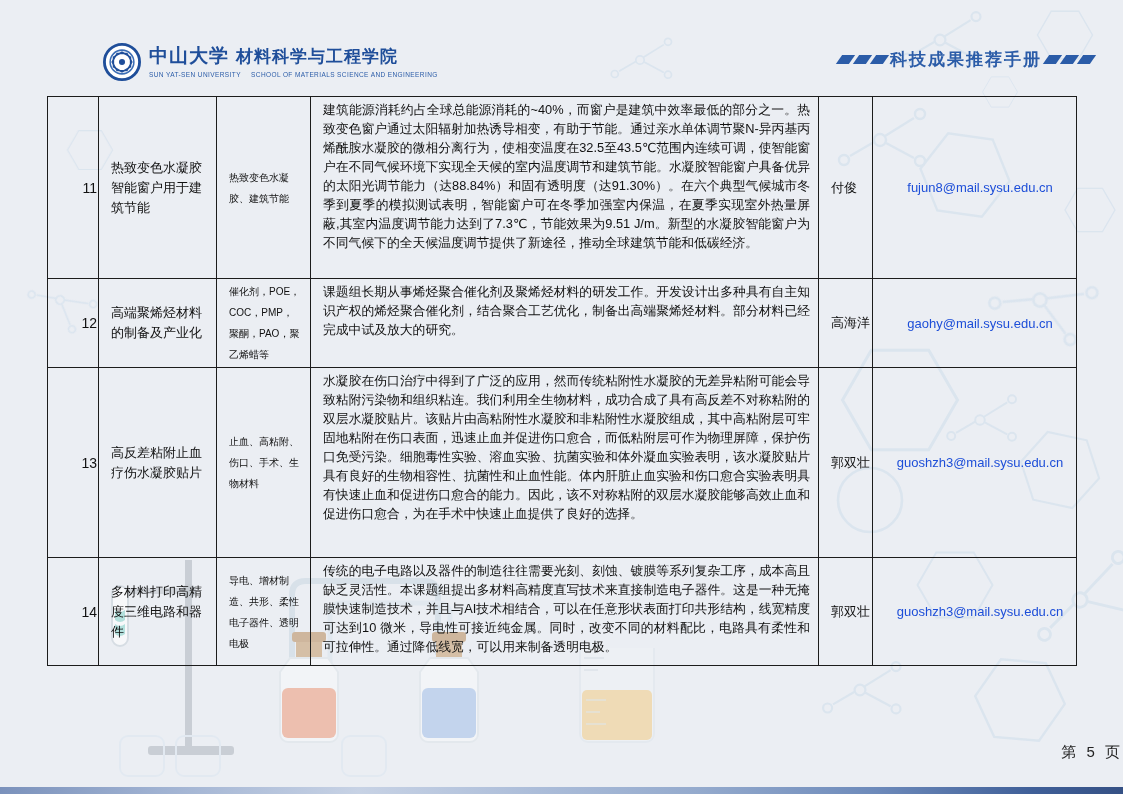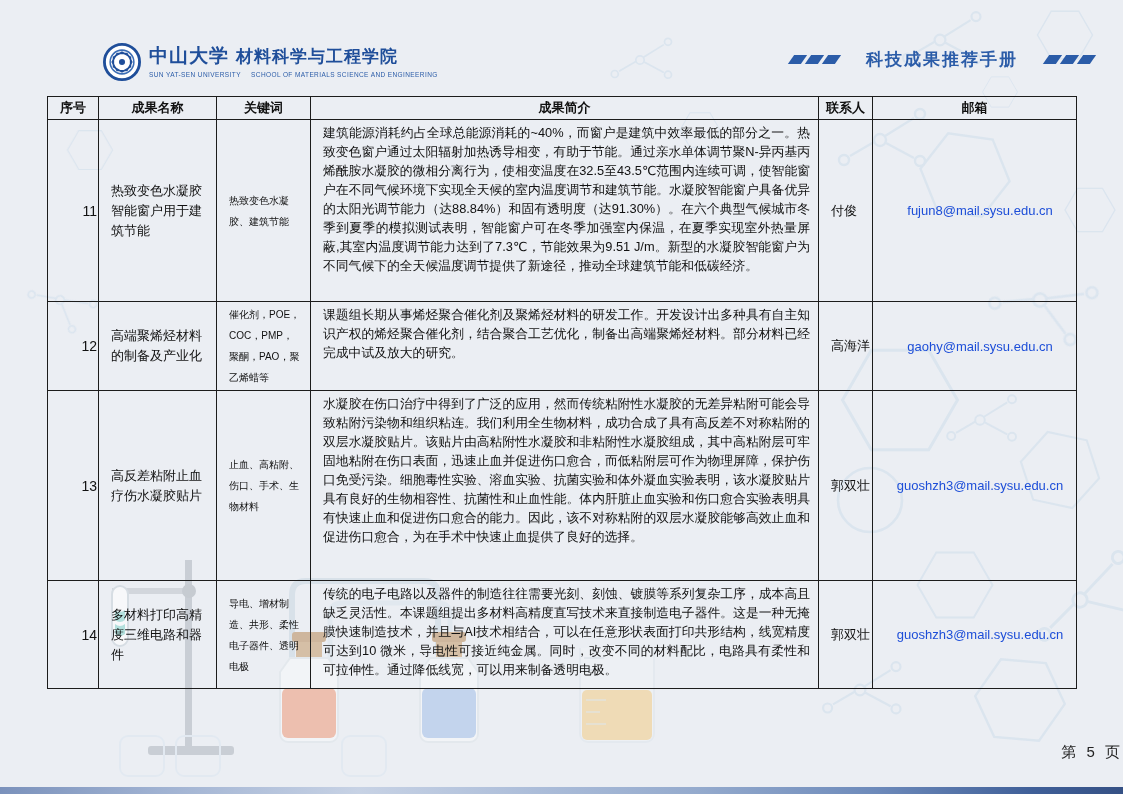--- a/index.html
+++ b/index.html
@@ -21,21 +21,21 @@
   .header{position:absolute;left:0;top:0;width:100%;height:90px;z-index:2;}
   .logo-wrap{position:absolute;left:103px;top:43px;display:flex;align-items:flex-start;}
   .logo-badge{width:38px;height:38px;flex:0 0 auto;}
   .logo-text{margin-left:8px;}
   .logo-cn{font-size:17px;font-weight:bold;color:#1f4e9a;letter-spacing:1px;white-space:nowrap;}
   .logo-cn .uni{font-family:"Liberation Serif","DejaVu Serif",serif;font-size:19px;margin-right:7px;}
   .logo-en{font-size:6.5px;color:#2b5ca8;letter-spacing:.4px;margin-top:2px;white-space:nowrap;}
   .logo-en span{margin-right:8px;}
   .handbook-title{
     position:absolute;right:30px;top:48px;
-    display:flex;align-items:center;gap:28px;
+    display:flex;align-items:center;gap:4px;
     color:#2b5ca8;font-weight:bold;font-size:17px;letter-spacing:2px;
   }
   .slashes{display:inline-flex;gap:4px;}
   .slash{display:inline-block;width:13px;height:9px;background:#2b5ca8;transform:skewX(-35deg);}
   
   table.ach{
     position:absolute;left:47px;top:96px;z-index:1;
     width:1029px;border-collapse:collapse;table-layout:fixed;
     background:transparent;
     font-family:"Liberation Sans","DejaVu Sans",sans-serif;
@@ -183,28 +183,20 @@
   <table class="ach">
     <colgroup>
       <col style="width:51px">
         <col style="width:118px">
         <col style="width:94px">
         <col style="width:508px">
         <col style="width:54px">
         <col style="width:204px">
     </colgroup>
     <tbody>
-        <tr>
-      <th>序号</th>
-      <th>成果名称</th>
-      <th>关键词</th>
-      <th>成果简介</th>
-      <th>联系人</th>
-      <th>邮箱</th>
-    </tr>
     <tr class="r11">
       <td class="c-no">11</td>
       <td class="c-name">热致变色水凝胶智能窗户用于建筑节能</td>
       <td class="c-kw">热致变色水凝胶、建筑节能</td>
       <td class="c-intro">建筑能源消耗约占全球总能源消耗的~40%，而窗户是建筑中效率最低的部分之一。热致变色窗户通过太阳辐射加热诱导相变，有助于节能。通过亲水单体调节聚N-异丙基丙烯酰胺水凝胶的微相分离行为，使相变温度在32.5至43.5℃范围内连续可调，使智能窗户在不同气候环境下实现全天候的室内温度调节和建筑节能。水凝胶智能窗户具备优异的太阳光调节能力（达88.84%）和固有透明度（达91.30%）。在六个典型气候城市冬季到夏季的模拟测试表明，智能窗户可在冬季加强室内保温，在夏季实现室外热量屏蔽,其室内温度调节能力达到了7.3℃，节能效果为9.51 J/m。新型的水凝胶智能窗户为不同气候下的全天候温度调节提供了新途径，推动全球建筑节能和低碳经济。</td>
       <td class="c-contact">付俊</td>
       <td class="c-email">fujun8@mail.sysu.edu.cn</td>
     </tr>
     <tr class="r12">
       <td class="c-no">12</td>

